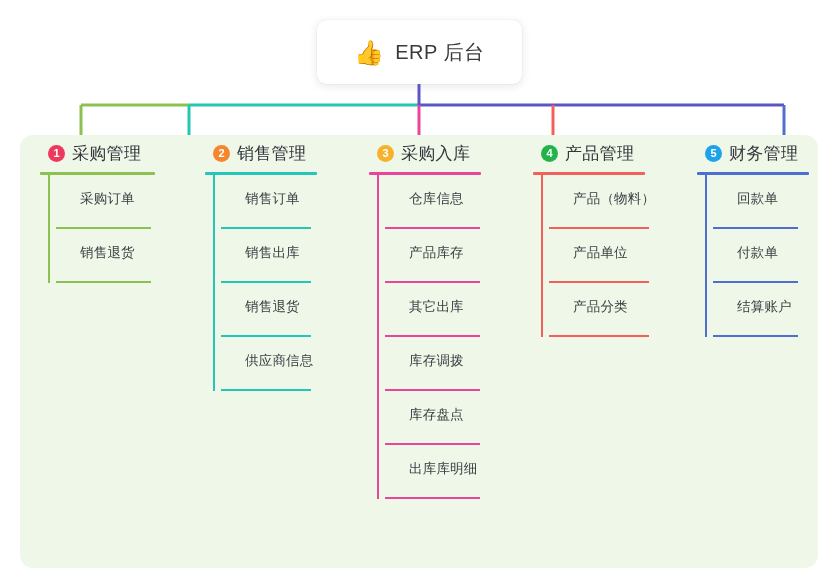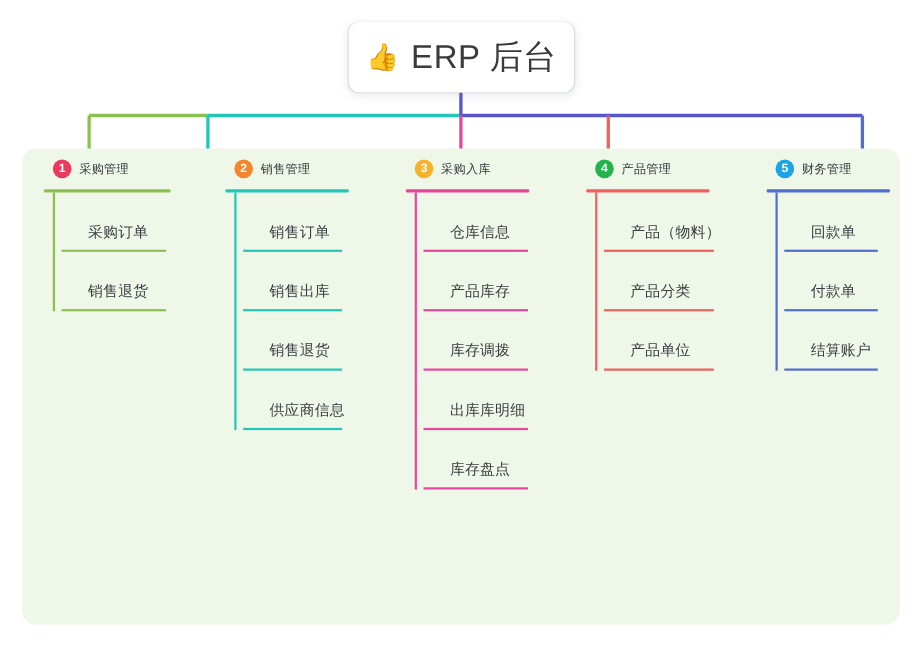--- a/index.html
+++ b/index.html
@@ -42,21 +42,21 @@
     align-items: center;
     gap: 11px;
   }
   .thumb-icon {
     font-size: 24px;
     line-height: 1;
     display: inline-block;
     transform: translateY(1px);
   }
   .root-title {
-    font-size: 30px;
+    font-size: 20px;
     color: #3a3a3a;
     letter-spacing: 0.5px;
     white-space: nowrap;
   }
 
   
   #connectors {
     position: absolute;
     left: 0;
     top: 0;
@@ -104,21 +104,21 @@
     color: #ffffff;
     font-size: 11px;
     font-weight: bold;
     display: flex;
     align-items: center;
     justify-content: center;
     line-height: 1;
     flex: 0 0 auto;
   }
   .col-title {
-    font-size: 11px;
+    font-size: 17px;
     color: #33353a;
     white-space: nowrap;
     letter-spacing: 0.3px;
   }
   .head-rule {
     height: 3px;
     border-radius: 1px;
     margin-top: 1px;
   }
   .children {
@@ -131,21 +131,21 @@
     left: 8px;
     top: 0;
     bottom: 0;
     width: 2px;
   }
   .child {
     position: relative;
     height: 54px;
     display: flex;
     align-items: flex-end;
-    padding-bottom: 4px;
+    padding-bottom: 16px;
     box-sizing: border-box;
   }
   .child-label {
     font-size: 13.5px;
     color: #3b3d42;
     white-space: nowrap;
     padding-left: 24px;
     padding-bottom: 5px;
     letter-spacing: 0.2px;
   }
@@ -237,53 +237,57 @@
           <div class="spine" style="background: rgb(232, 70, 155);"></div>
           <div class="child">
             <span class="child-label">仓库信息</span>
             <div class="child-rule" style="background: rgb(232, 70, 155); width: 95px;"></div>
           </div>
           <div class="child">
             <span class="child-label">产品库存</span>
             <div class="child-rule" style="background: rgb(232, 70, 155); width: 95px;"></div>
           </div>
           <div class="child">
+            <span class="child-label">其它出库</span>
+            <div class="child-rule" style="background: rgb(232, 70, 155); width: 95px;"></div>
+          </div>
+          <div class="child">
             <span class="child-label">库存调拨</span>
             <div class="child-rule" style="background: rgb(232, 70, 155); width: 95px;"></div>
           </div>
           <div class="child">
+            <span class="child-label">库存盘点</span>
+            <div class="child-rule" style="background: rgb(232, 70, 155); width: 95px;"></div>
+          </div>
+          <div class="child">
             <span class="child-label">出库库明细</span>
-            <div class="child-rule" style="background: rgb(232, 70, 155); width: 95px;"></div>
-          </div>
-          <div class="child">
-            <span class="child-label">库存盘点</span>
             <div class="child-rule" style="background: rgb(232, 70, 155); width: 95px;"></div>
           </div>
         </div>
       </div>
       <div class="column" style="left: 533px;">
         <div class="col-head">
           <span class="badge" style="background: rgb(34, 179, 75);">4</span>
           <span class="col-title">产品管理</span>
         </div>
         <div class="head-rule" style="background: rgb(242, 96, 92); width: 112px;"></div>
         <div class="children">
           <div class="spine" style="background: rgb(242, 96, 92);"></div>
           <div class="child">
             <span class="child-label">产品（物料）</span>
             <div class="child-rule" style="background: rgb(242, 96, 92); width: 100px;"></div>
           </div>
           <div class="child">
+            <span class="child-label">产品单位</span>
+            <div class="child-rule" style="background: rgb(242, 96, 92); width: 100px;"></div>
+          </div>
+          <div class="child">
             <span class="child-label">产品分类</span>
             <div class="child-rule" style="background: rgb(242, 96, 92); width: 100px;"></div>
           </div>
-          <div class="child">
-            <span class="child-label">产品单位</span>
-            <div class="child-rule" style="background: rgb(242, 96, 92); width: 100px;"></div>
-          </div>
         </div>
       </div>
       <div class="column" style="left: 697px;">
         <div class="col-head">
           <span class="badge" style="background: rgb(28, 163, 232);">5</span>
           <span class="col-title">财务管理</span>
         </div>
         <div class="head-rule" style="background: rgb(79, 111, 208); width: 112px;"></div>
         <div class="children">
           <div class="spine" style="background: rgb(79, 111, 208);"></div>

